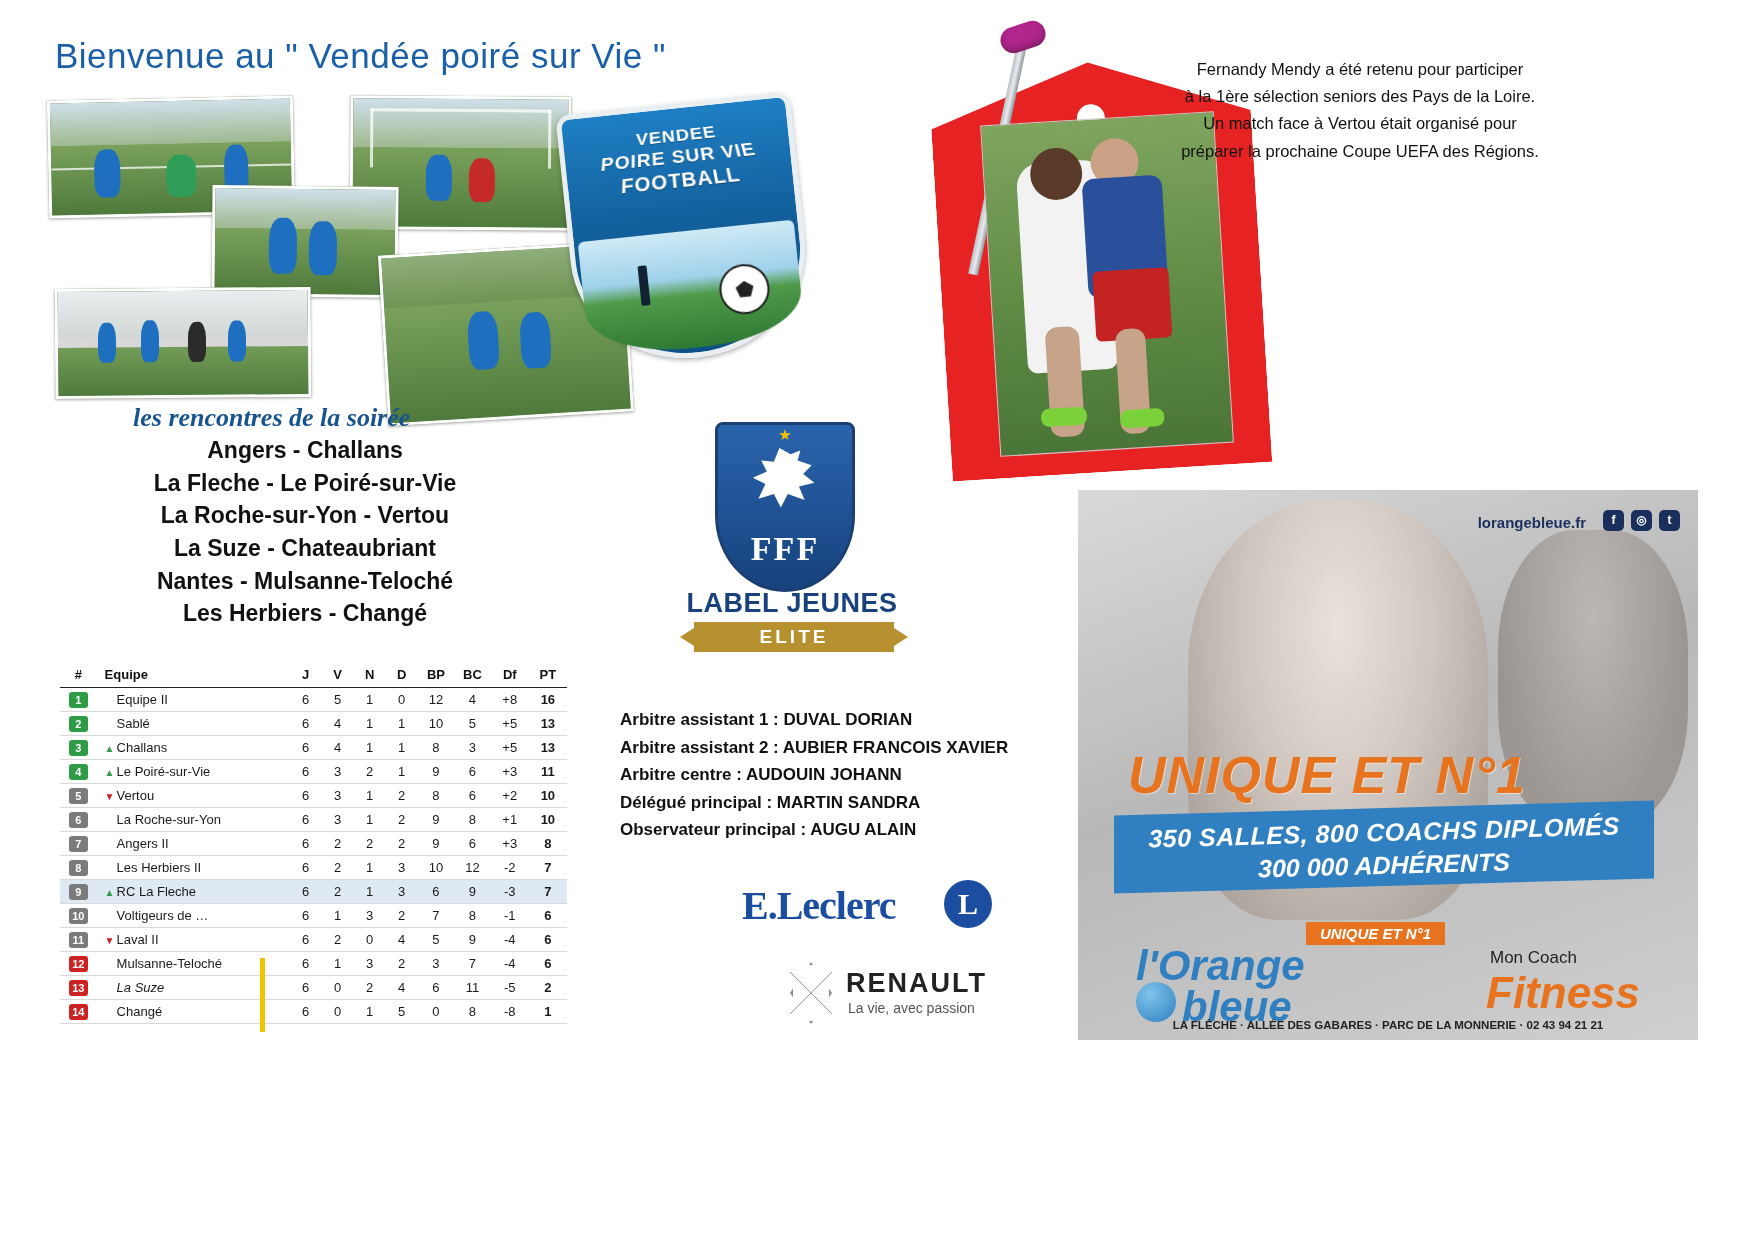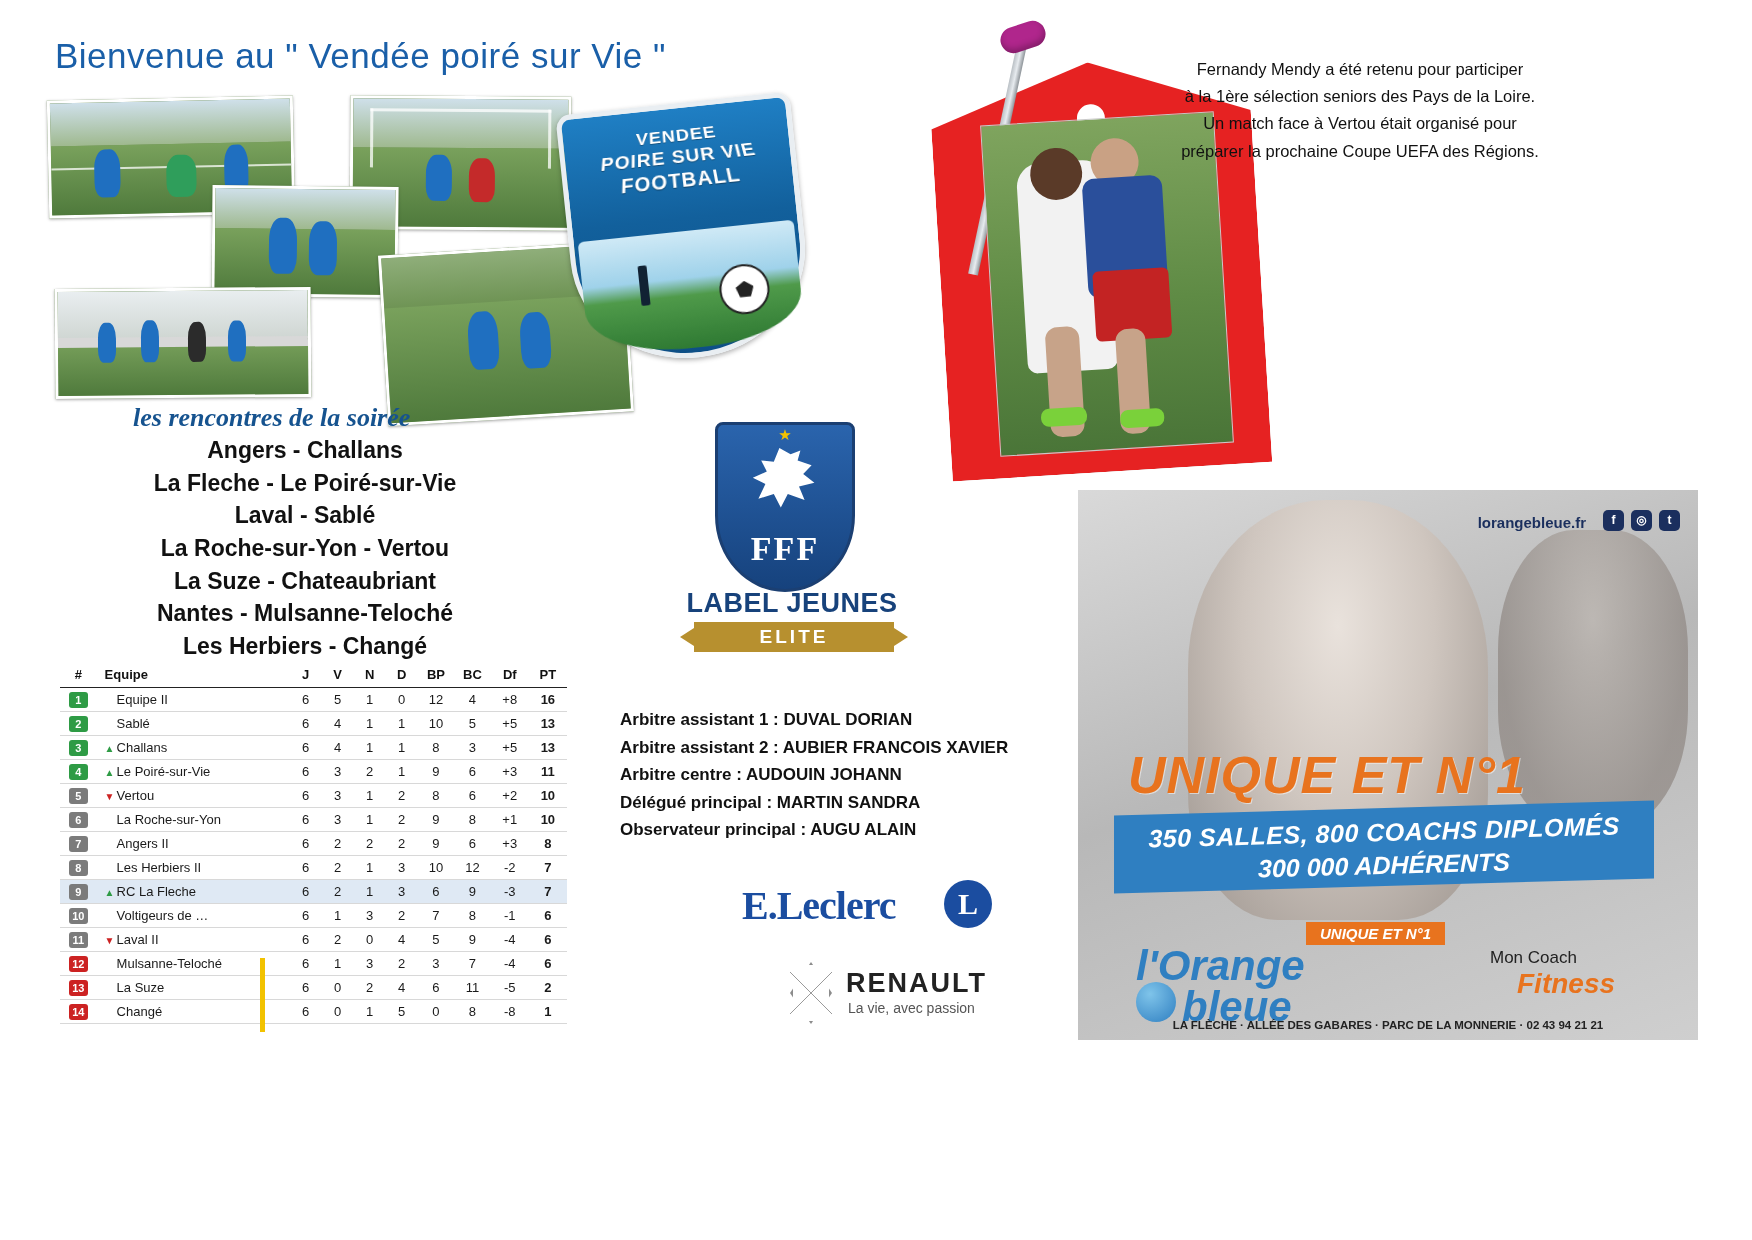--- a/index.html
+++ b/index.html
@@ -289,21 +289,21 @@
   .ob-logo {
     position:absolute; left:58px; top:456px; width:330px; height:78px;
   }
   .ob-orange { font-size:42px; font-weight:bold; color:#2f7fc1; font-style:italic; line-height:0.95; }
   .ob-bleue { font-size:42px; font-weight:bold; color:#2f7fc1; font-style:italic; line-height:1; padding-left:46px;}
   .ob-ball {
     position:absolute; left:0; top:36px; width:40px; height:40px; border-radius:50%;
     background: radial-gradient(circle at 35% 30%, #7fc4ea, #2f7fc1);
   }
   .mon-coach { position:absolute; left:412px; top:458px; font-size:17px; color:#222; }
-  .fitness { position:absolute; left:408px; top:478px; font-size:28px; font-weight:bold; color:#e8731e; font-style:italic;margin-left:31px;}
+  .fitness { position:absolute; left:408px; top:478px; font-size:44px; font-weight:bold; color:#e8731e; font-style:italic;}
   .ad-addr {
     position:absolute; left:0; right:0; bottom:6px; text-align:center;
     font-size:11.5px; font-weight:bold; color:#222; line-height:1.5;
   }
 </style>
 </head>
 <body>
 
 <div class="page-title">Bienvenue  au " Vendée poiré sur Vie "</div>
 
@@ -356,21 +356,20 @@
   <div class="crest-bottom">
     <div class="crest-tower"></div>
     <div class="crest-ball"></div>
   </div>
 </div>
 
 <div class="matches-heading">les rencontres de la soirée</div>
 <div class="matches-list">
   <div>Angers - Challans</div>
   <div>La Fleche - Le Poiré-sur-Vie</div>
-  <div>Laval - Sablé</div>
   <div>La Roche-sur-Yon - Vertou</div>
   <div>La Suze - Chateaubriant</div>
   <div>Nantes - Mulsanne-Teloché</div>
   <div>Les Herbiers - Changé</div>
 </div>
 
 <table class="standings">
   <thead>
     <tr>
       <th class="num" style="width:34px;">#</th>
@@ -525,21 +524,21 @@
         <td class="num">1</td>
         <td class="num">3</td>
         <td class="num">2</td>
         <td class="num">3</td>
         <td class="num">7</td>
         <td class="num">-4</td>
         <td class="num" style="font-weight: bold;">6</td>
       </tr>
       <tr>
         <td class="num"><span class="rank red">13</span></td>
-        <td class="team-cell" style="padding-left: 8px;"><span class="arrow"></span><span>La Suze</span></td>
+        <td class="team-cell" style="padding-left: 8px; font-style: italic;"><span class="arrow"></span><span>La Suze</span></td>
         <td class="num">6</td>
         <td class="num">0</td>
         <td class="num">2</td>
         <td class="num">4</td>
         <td class="num">6</td>
         <td class="num">11</td>
         <td class="num">-5</td>
         <td class="num" style="font-weight: bold;">2</td>
       </tr>
       <tr>

